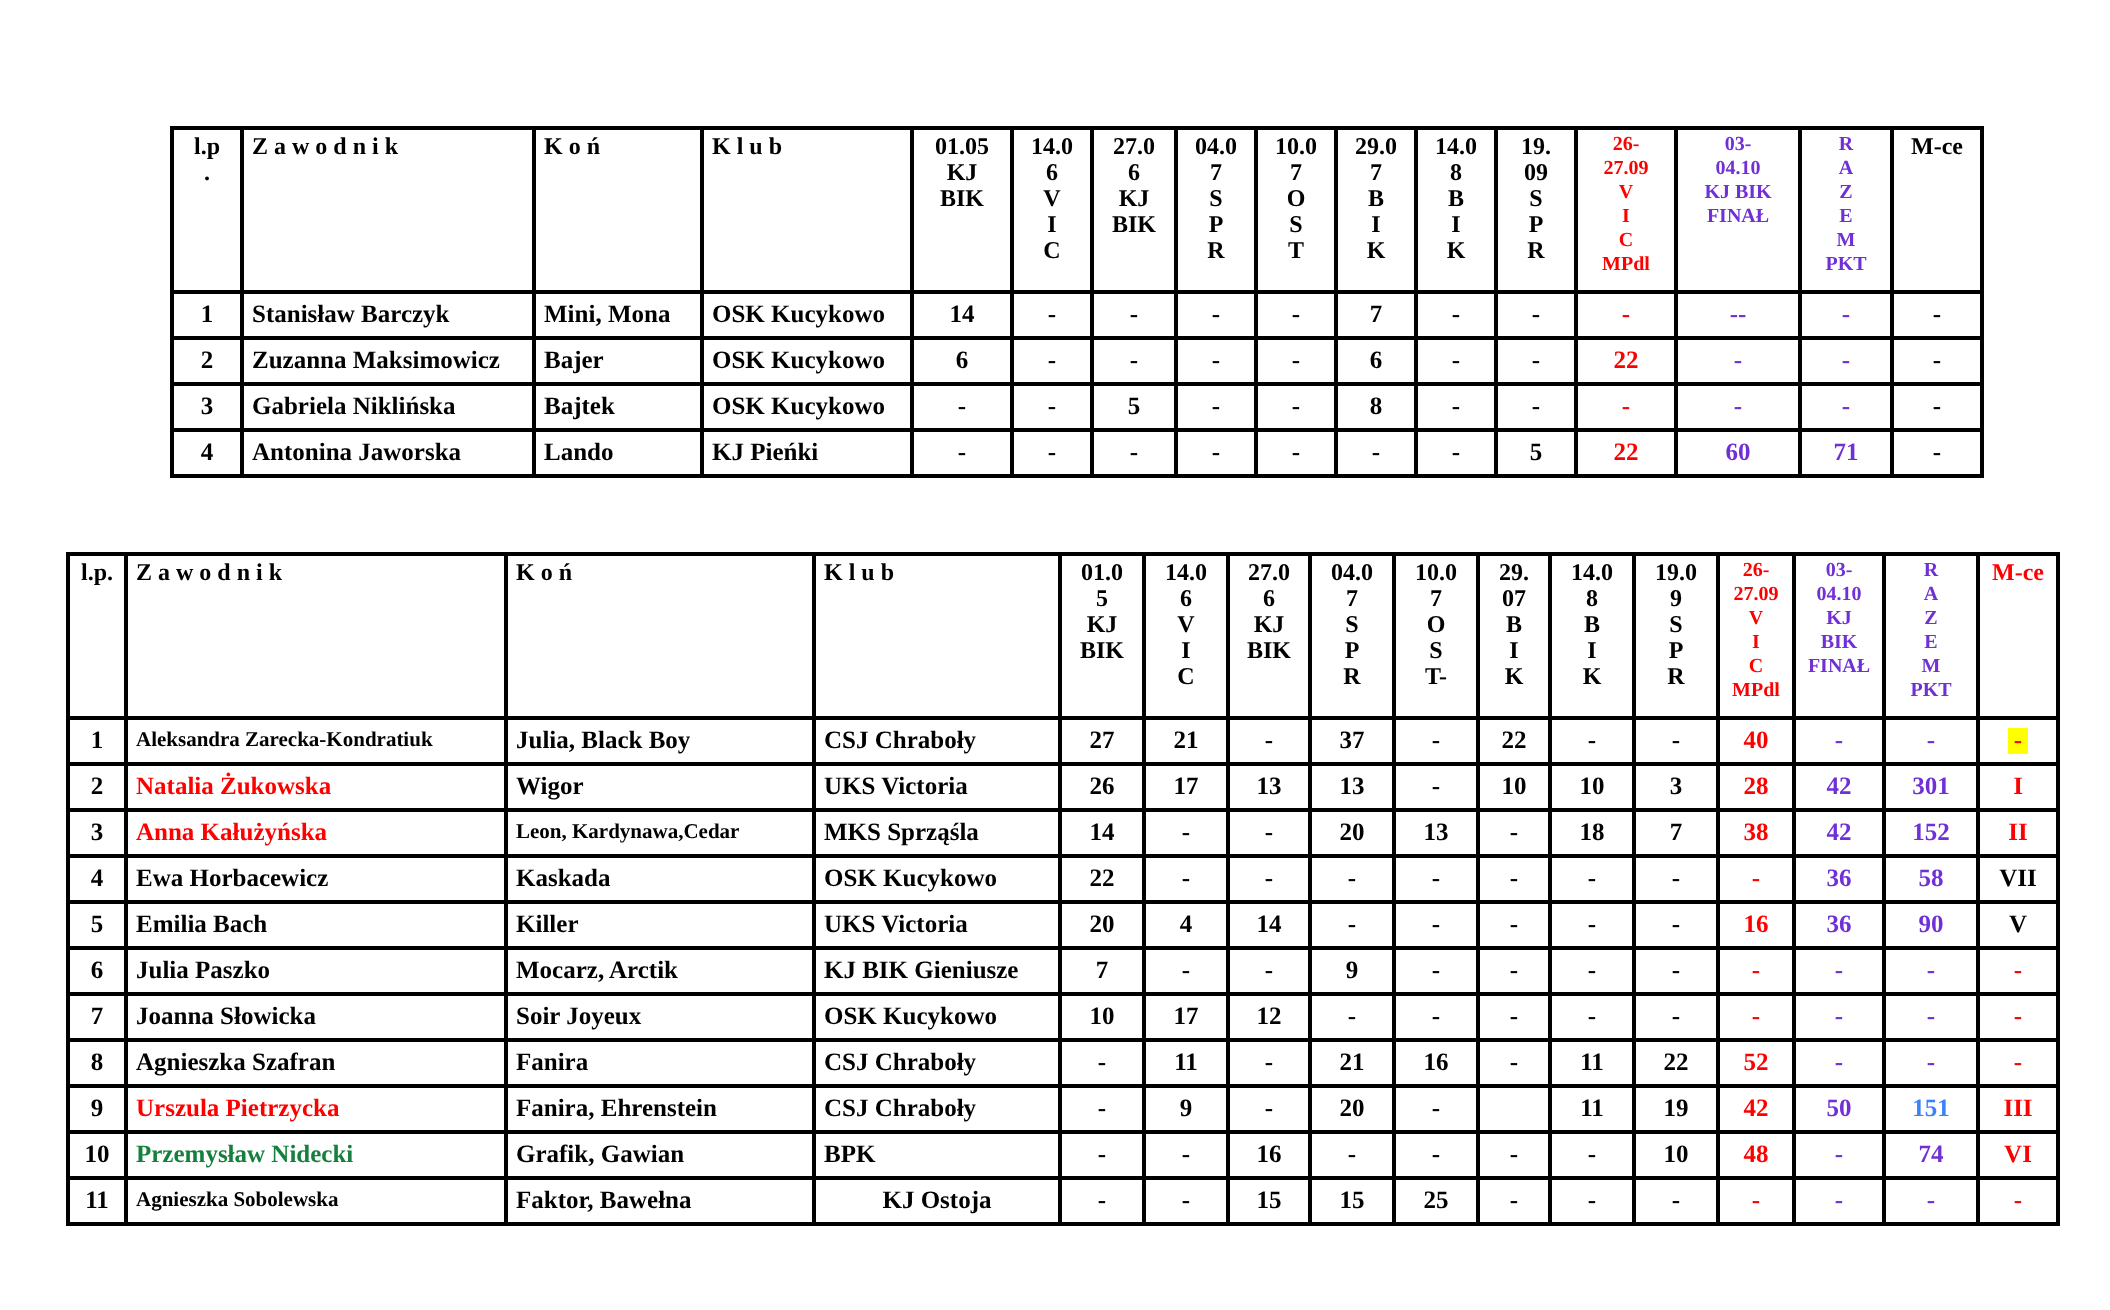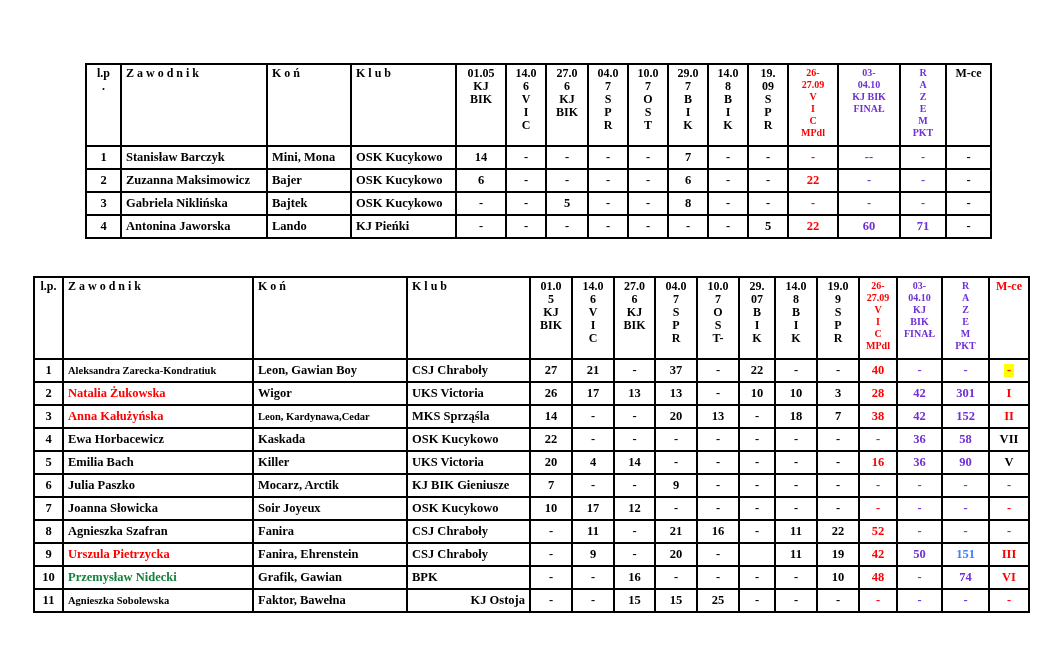--- a/index.html
+++ b/index.html
@@ -337,21 +337,21 @@
             </th>
             <th style="color: rgb(255, 0, 0);">
               <div>M-ce</div>
             </th>
           </tr>
         </thead>
         <tbody>
           <tr style="height: 23px;">
             <td style="text-align: center; color: rgb(0, 0, 0);">1</td>
             <td class="small" style="text-align: left; color: rgb(0, 0, 0);">Aleksandra Zarecka-Kondratiuk</td>
-            <td style="text-align: left; color: rgb(0, 0, 0);">Leon, Gawian Boy</td>
+            <td style="text-align: left; color: rgb(0, 0, 0);">Julia, Black Boy</td>
             <td style="text-align: left; color: rgb(0, 0, 0);">CSJ Chraboły</td>
             <td style="text-align: center; color: rgb(0, 0, 0);">27</td>
             <td style="text-align: center; color: rgb(0, 0, 0);">21</td>
             <td style="text-align: center; color: rgb(0, 0, 0);">-</td>
             <td style="text-align: center; color: rgb(0, 0, 0);">37</td>
             <td style="text-align: center; color: rgb(0, 0, 0);">-</td>
             <td style="text-align: center; color: rgb(0, 0, 0);">22</td>
             <td style="text-align: center; color: rgb(0, 0, 0);">-</td>
             <td style="text-align: center; color: rgb(0, 0, 0);">-</td>
             <td style="text-align: center; color: rgb(255, 0, 0);">40</td>
@@ -518,21 +518,21 @@
             <td style="text-align: center; color: rgb(0, 0, 0);">10</td>
             <td style="text-align: center; color: rgb(255, 0, 0);">48</td>
             <td style="text-align: center; color: rgb(112, 48, 214);">-</td>
             <td style="text-align: center; color: rgb(112, 48, 214);">74</td>
             <td style="text-align: center; color: rgb(255, 0, 0);">VI</td>
           </tr>
           <tr style="height: 23px;">
             <td style="text-align: center; color: rgb(0, 0, 0);">11</td>
             <td class="small" style="text-align: left; color: rgb(0, 0, 0);">Agnieszka Sobolewska</td>
             <td style="text-align: left; color: rgb(0, 0, 0);">Faktor, Bawełna</td>
-            <td style="text-align: right; color: rgb(0, 0, 0);">KJ Ostoja</td>
+            <td style="text-align: center; color: rgb(0, 0, 0);">KJ Ostoja</td>
             <td style="text-align: center; color: rgb(0, 0, 0);">-</td>
             <td style="text-align: center; color: rgb(0, 0, 0);">-</td>
             <td style="text-align: center; color: rgb(0, 0, 0);">15</td>
             <td style="text-align: center; color: rgb(0, 0, 0);">15</td>
             <td style="text-align: center; color: rgb(0, 0, 0);">25</td>
             <td style="text-align: center; color: rgb(0, 0, 0);">-</td>
             <td style="text-align: center; color: rgb(0, 0, 0);">-</td>
             <td style="text-align: center; color: rgb(0, 0, 0);">-</td>
             <td style="text-align: center; color: rgb(255, 0, 0);">-</td>
             <td style="text-align: center; color: rgb(112, 48, 214);">-</td>

